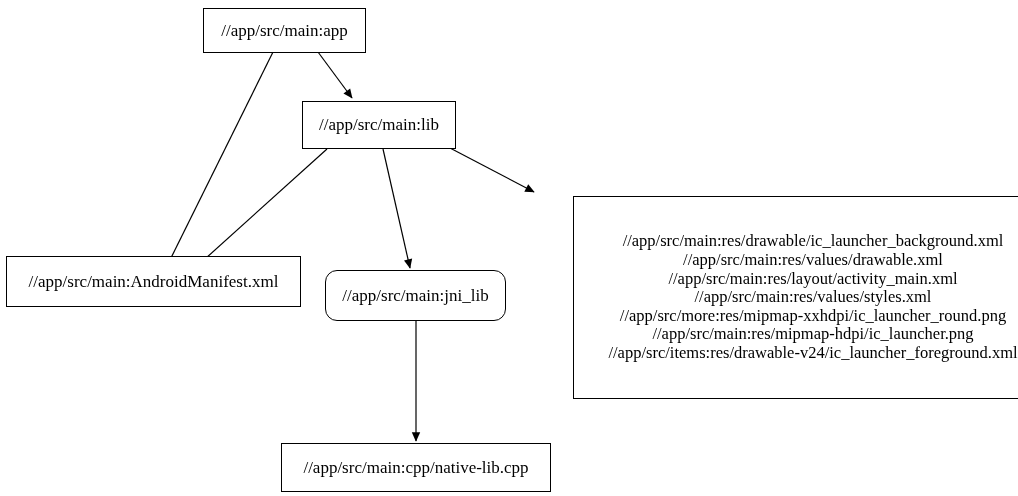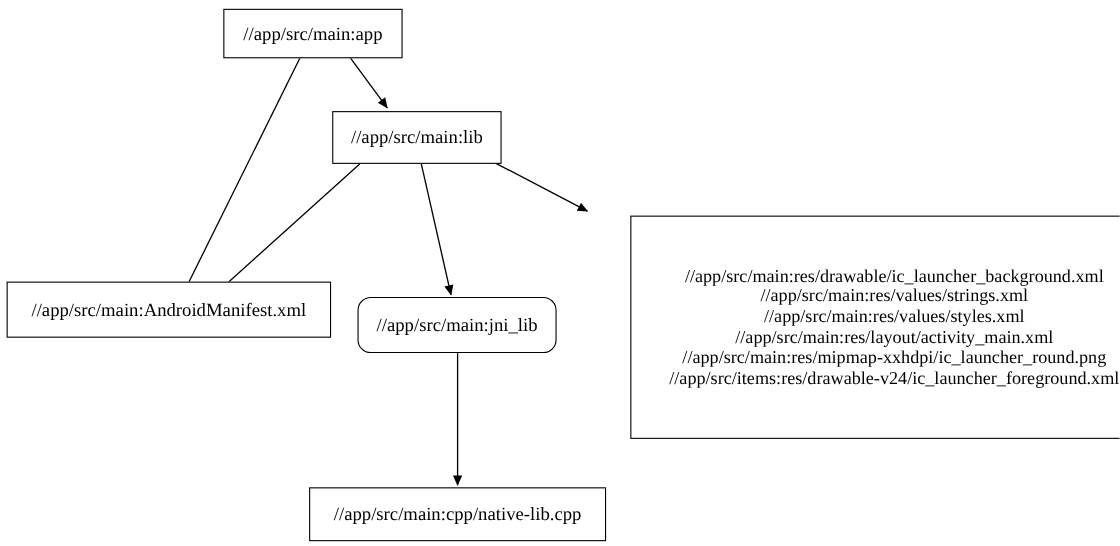--- a/index.html
+++ b/index.html
@@ -77,24 +77,25 @@
   <div class="node" style="left:6px; top:256px; width:295px; height:51px;">
     <span>//app/src/main:AndroidManifest.xml</span>
   </div>
 
   <div class="node" style="left:325px; top:270px; width:181px; height:51px;border-radius:12px;">
     <span>//app/src/main:jni_lib</span>
   </div>
 
   <div class="node multiline" style="left:533px; top:196px; width:480px; height:203px;margin-left:40px;">
     <div>//app/src/main:res/drawable/ic_launcher_background.xml</div>
-    <div>//app/src/main:res/values/strings.xml</div>
+    <div>//app/src/main:res/values/drawable.xml</div>
+    <div>//app/src/main:res/layout/activity_main.xml</div>
     <div>//app/src/main:res/values/styles.xml</div>
-    <div>//app/src/main:res/layout/activity_main.xml</div>
-    <div>//app/src/main:res/mipmap-xxhdpi/ic_launcher_round.png</div>
+    <div>//app/src/more:res/mipmap-xxhdpi/ic_launcher_round.png</div>
+    <div>//app/src/main:res/mipmap-hdpi/ic_launcher.png</div>
     <div>//app/src/items:res/drawable-v24/ic_launcher_foreground.xml</div>
   </div>
 
   <div class="node" style="left:281px; top:443px; width:270px; height:49px;">
     <span>//app/src/main:cpp/native-lib.cpp</span>
   </div>
 
 </div>
 
 </body></html>

